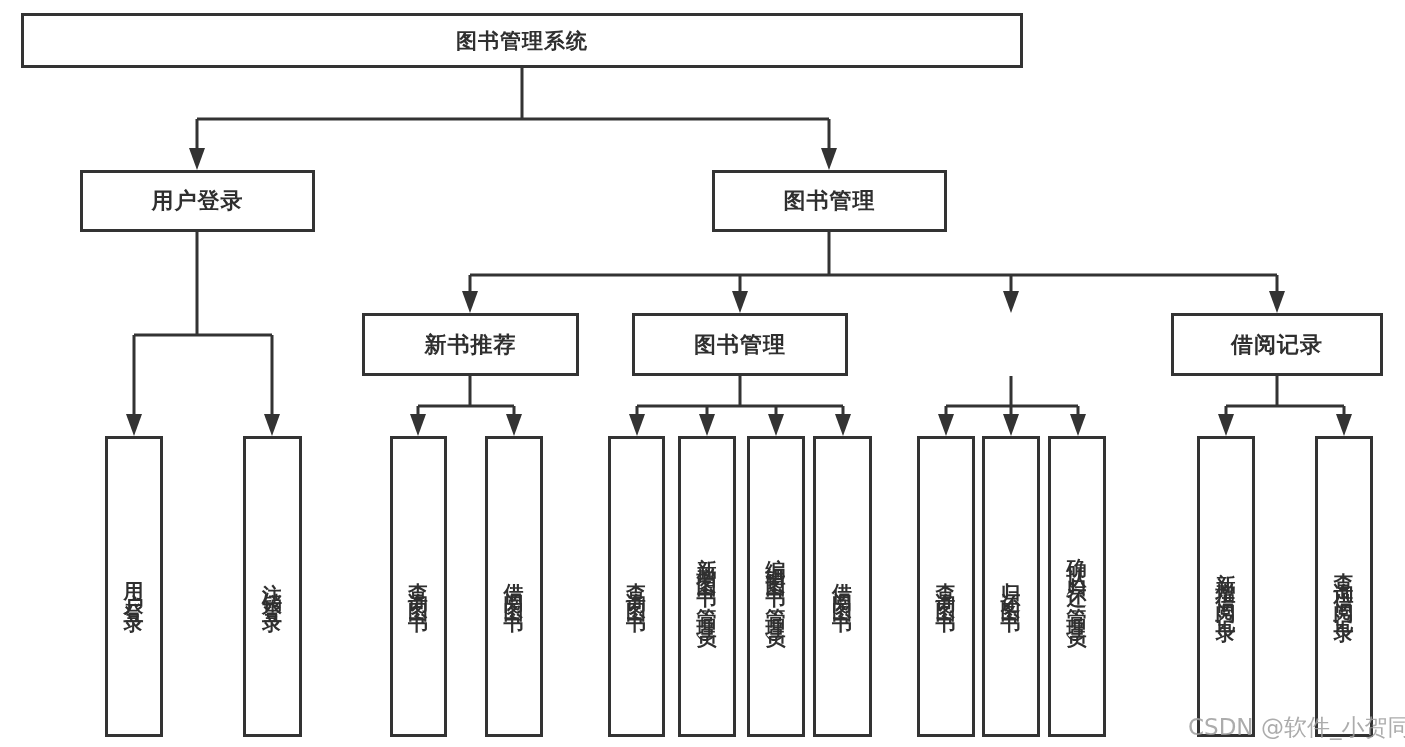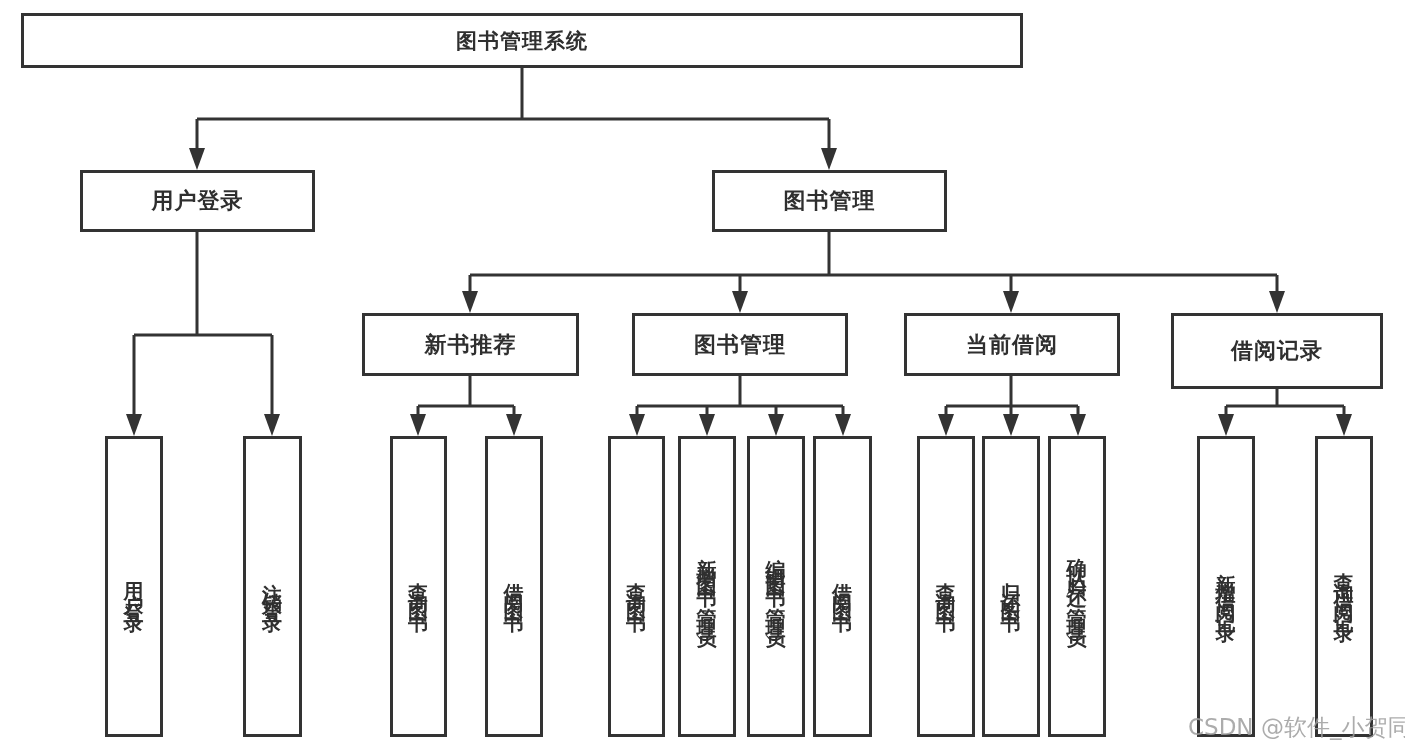--- a/index.html
+++ b/index.html
@@ -98,24 +98,21 @@
   <div class="box" style="left:712px; top:170px; width:235px; height:62px;">
     <span class="hlabel">图书管理</span>
   </div>
 
   <div class="box" style="left:362px; top:313px; width:217px; height:63px;">
     <span class="hlabel">新书推荐</span>
   </div>
   <div class="box" style="left:632px; top:313px; width:216px; height:63px;">
     <span class="hlabel">图书管理</span>
   </div>
-  <div class="box" style="left:904px; top:313px; width:216px; height:63px;">
-    <span class="hlabel">当前借阅</span>
-  </div>
-  <div class="box" style="left:1171px; top:313px; width:212px; height:76px;">
+  <div class="box" style="left:1171px; top:313px; width:212px; height:63px;">
     <span class="hlabel">借阅记录</span>
   </div>
 
   <div class="box leaf" style="left:105px; top:436px; width:58px; height:301px;">
     <span class="vtext">用户登录</span>
   </div>
   <div class="box leaf" style="left:243px; top:436px; width:59px; height:301px;">
     <span class="vtext">注销登录</span>
   </div>
 

